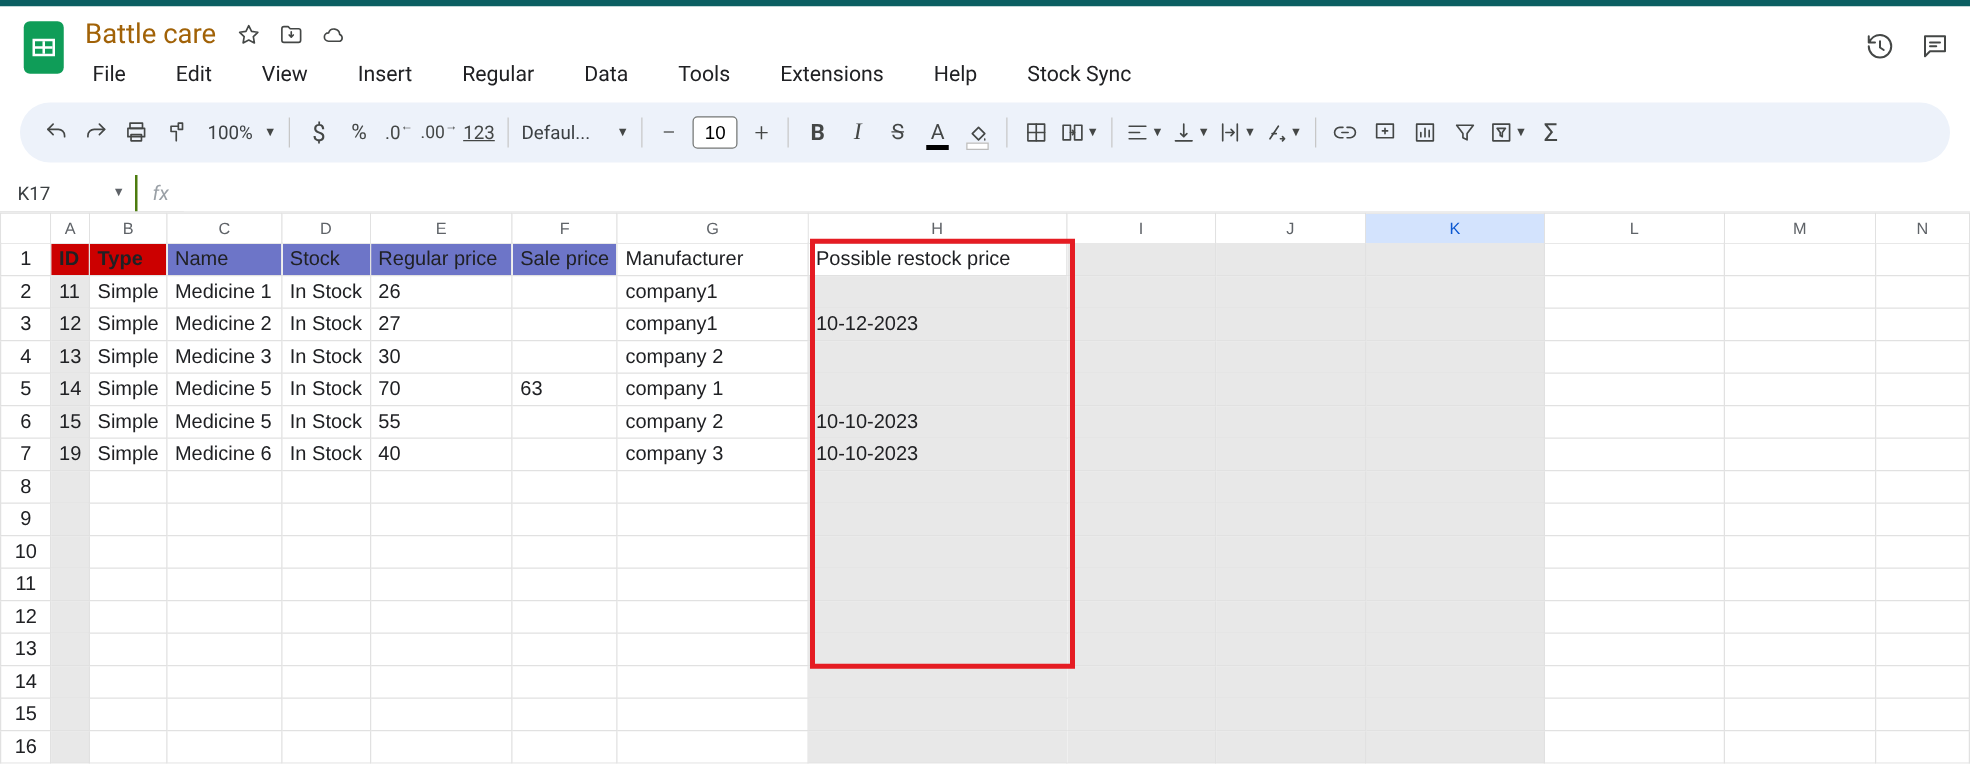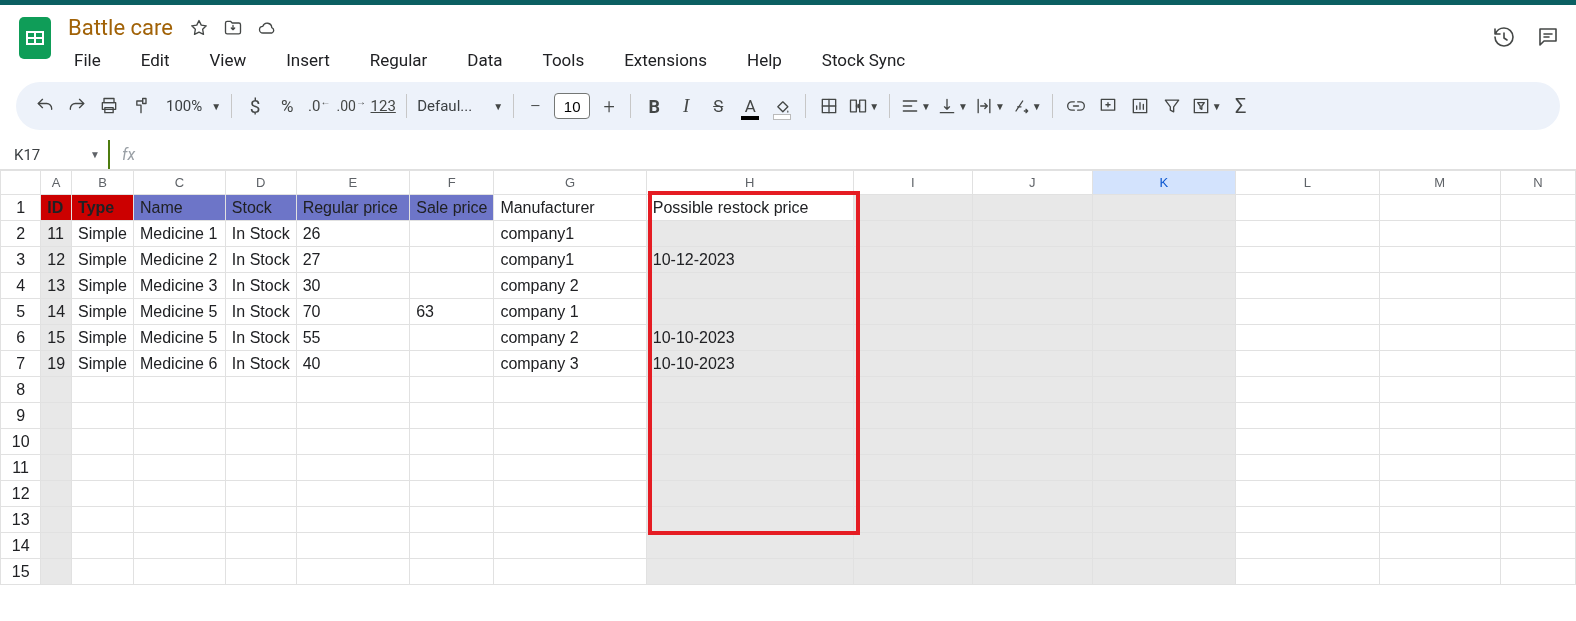--- a/index.html
+++ b/index.html
@@ -544,16 +544,33 @@
           <td></td>
           <td></td>
           <td class="sel-grey"></td>
           <td class="sel-grey"></td>
           <td class="sel-grey"></td>
           <td class="sel-grey"></td>
           <td></td>
           <td></td>
           <td></td>
         </tr>
+        <tr>
+          <th class="rownum">16</th>
+          <td class="sel-grey"></td>
+          <td></td>
+          <td></td>
+          <td></td>
+          <td></td>
+          <td></td>
+          <td></td>
+          <td class="sel-grey"></td>
+          <td class="sel-grey"></td>
+          <td class="sel-grey"></td>
+          <td class="sel-grey"></td>
+          <td></td>
+          <td></td>
+          <td></td>
+        </tr>
       </tbody>
     </table>
   <div class="red-box" id="redbox" style="left: 647.859px; top: 20.5px; width: 212.328px; height: 344px;"></div>
 </div>
 
 </body></html>

